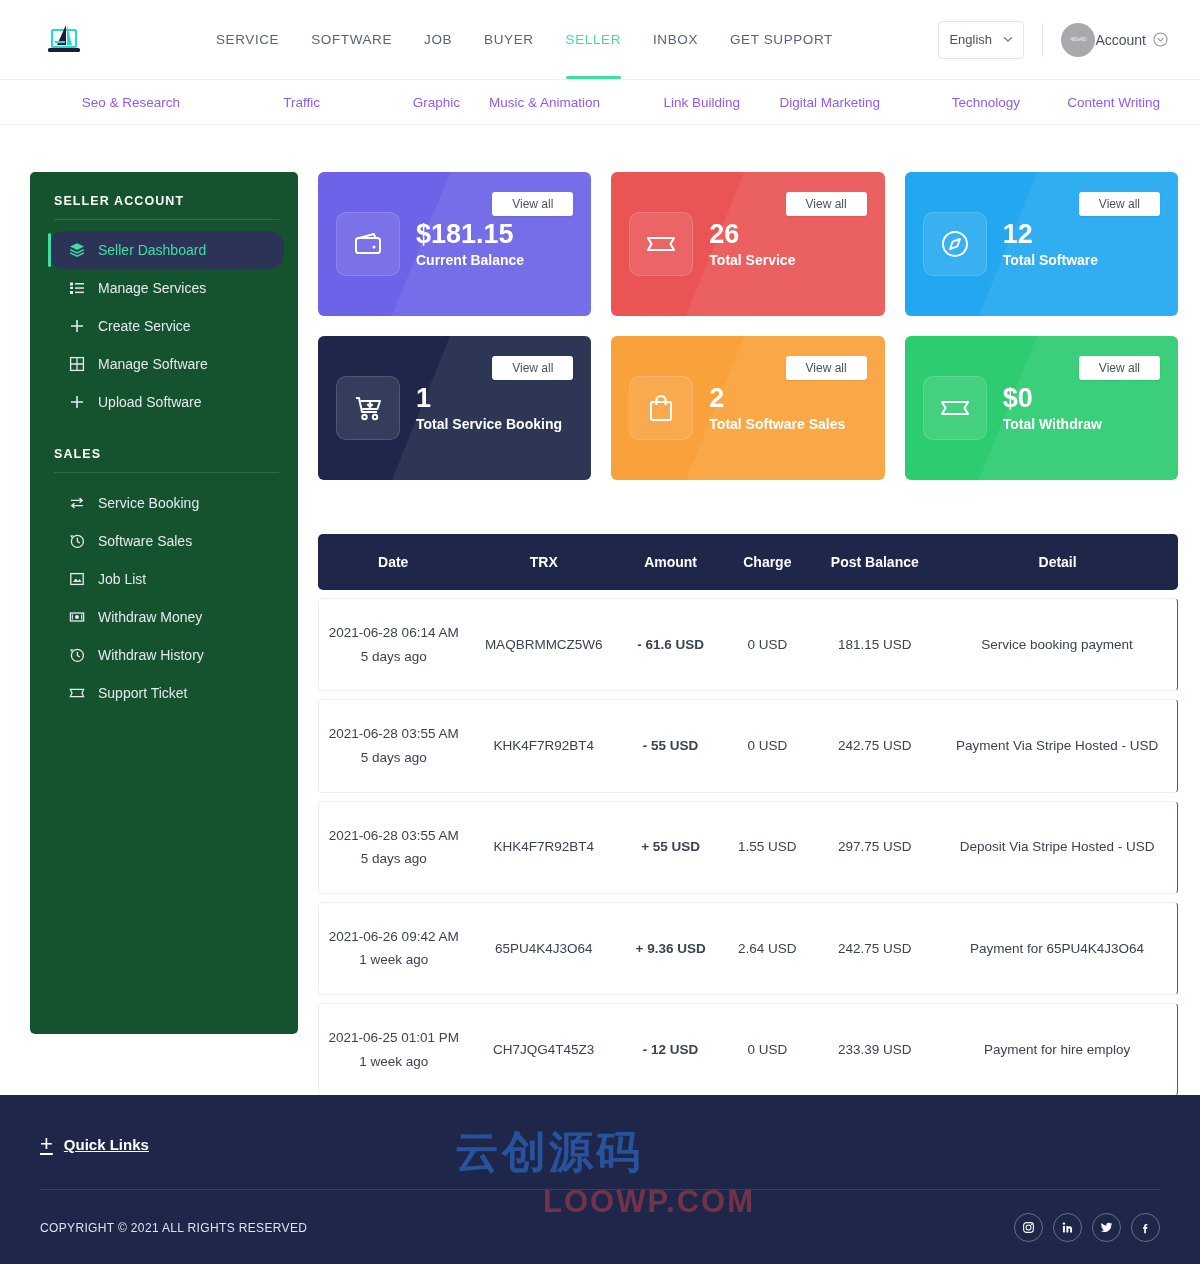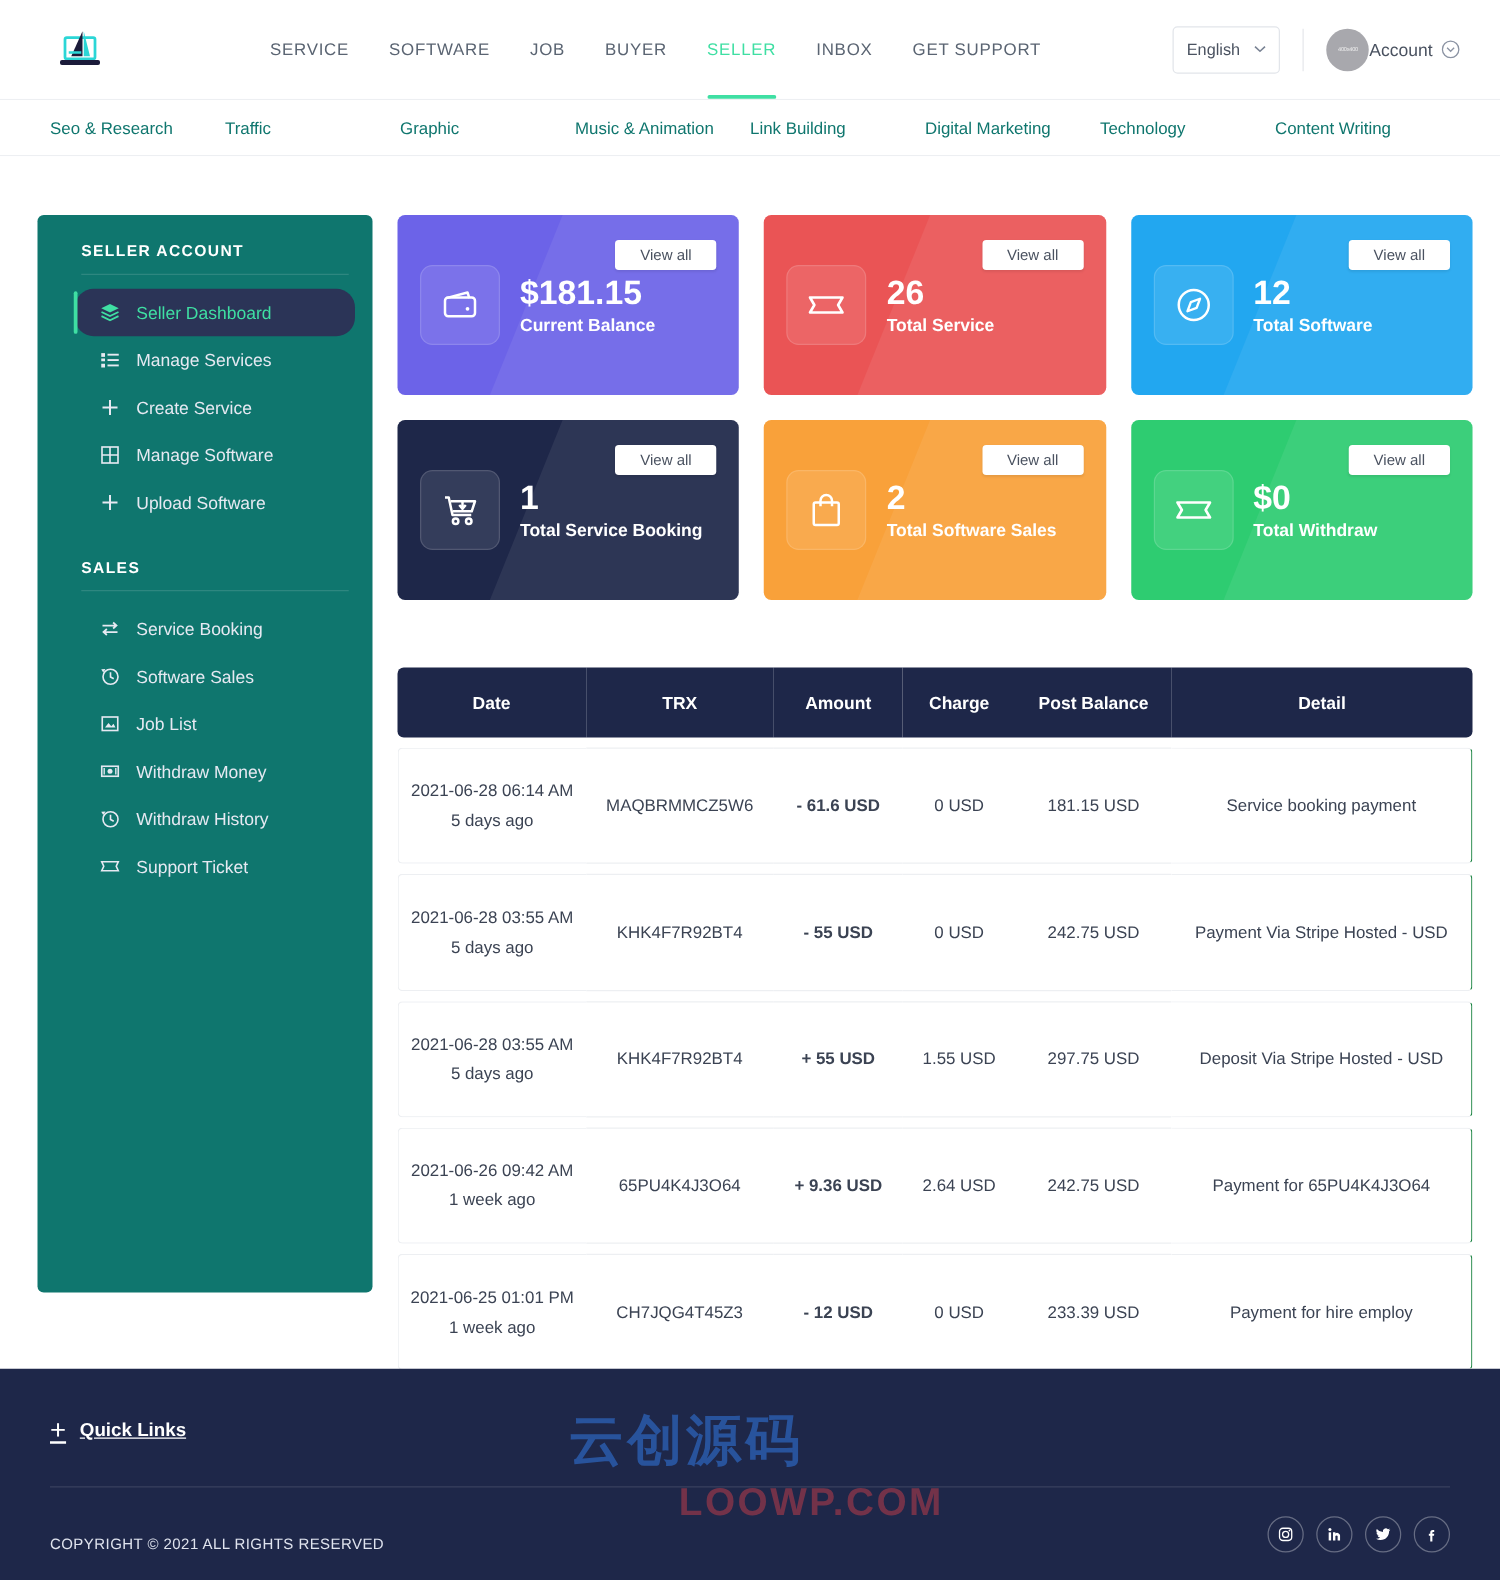--- a/index.html
+++ b/index.html
@@ -80,43 +80,43 @@
     height: 46px;
     border-top: 1px solid #edeff2;
     border-bottom: 1px solid #edeff2;
     display: flex;
     align-items: center;
     padding: 0 40px;
     background: #fff;
   }
   .catnav a {
     font-size: 13.5px;
-    color: #0f766e;
+    color: #8b5cf6;
     text-decoration: none;
     flex: 1;
-    text-align: left;
+    text-align: right;
     white-space: nowrap;
   }
 
   
   .page {
     display: flex;
     gap: 20px;
     padding: 47px 22px 0 30px;
     background: #fff;
     height: 970px;
   }
 
   
   .sidebar {
     width: 268px;
     flex: 0 0 268px;
-    background: #0f766e;
+    background: #14532d;
     border-radius: 5px;
-    padding: 22px 0 24px 16px;
+    padding: 22px 0 24px 5px;
     height: 862px;
   }
   .sb-head {
     font-size: 12.5px;
     letter-spacing: 1.1px;
     font-weight: 700;
     color: #fff;
     padding: 0 19px 11px 19px;
   }
   .sb-rule { height:1px; background: rgba(255,255,255,.13); margin: 0 19px 11px 19px; }
@@ -252,21 +252,21 @@
     position: relative;
   }
   .quick {
     display:flex; align-items:center; gap:11px;
     color:#fff; font-size:15px; font-weight:700;
     padding-top: 38px;
   }
   .quick .plus { font-size:22px; font-weight:300; line-height:1; }
   .foot-rule { height:1px; background: rgba(255,255,255,.12); margin-top: 34px; }
   .foot-bot {
-    display:flex; align-items:flex-end; justify-content:space-between;
+    display:flex; align-items:center; justify-content:space-between;
     padding-top: 23px;
   }
   .copyright { color: #dfe3ee; font-size: 12px; letter-spacing:.35px; }
   .socials { display:flex; gap:10px; }
   .soc {
     width:29px;height:29px;border-radius:50%;
     border:1px solid rgba(255,255,255,.32);
     display:flex;align-items:center;justify-content:center;
     color:#fff;
   }

